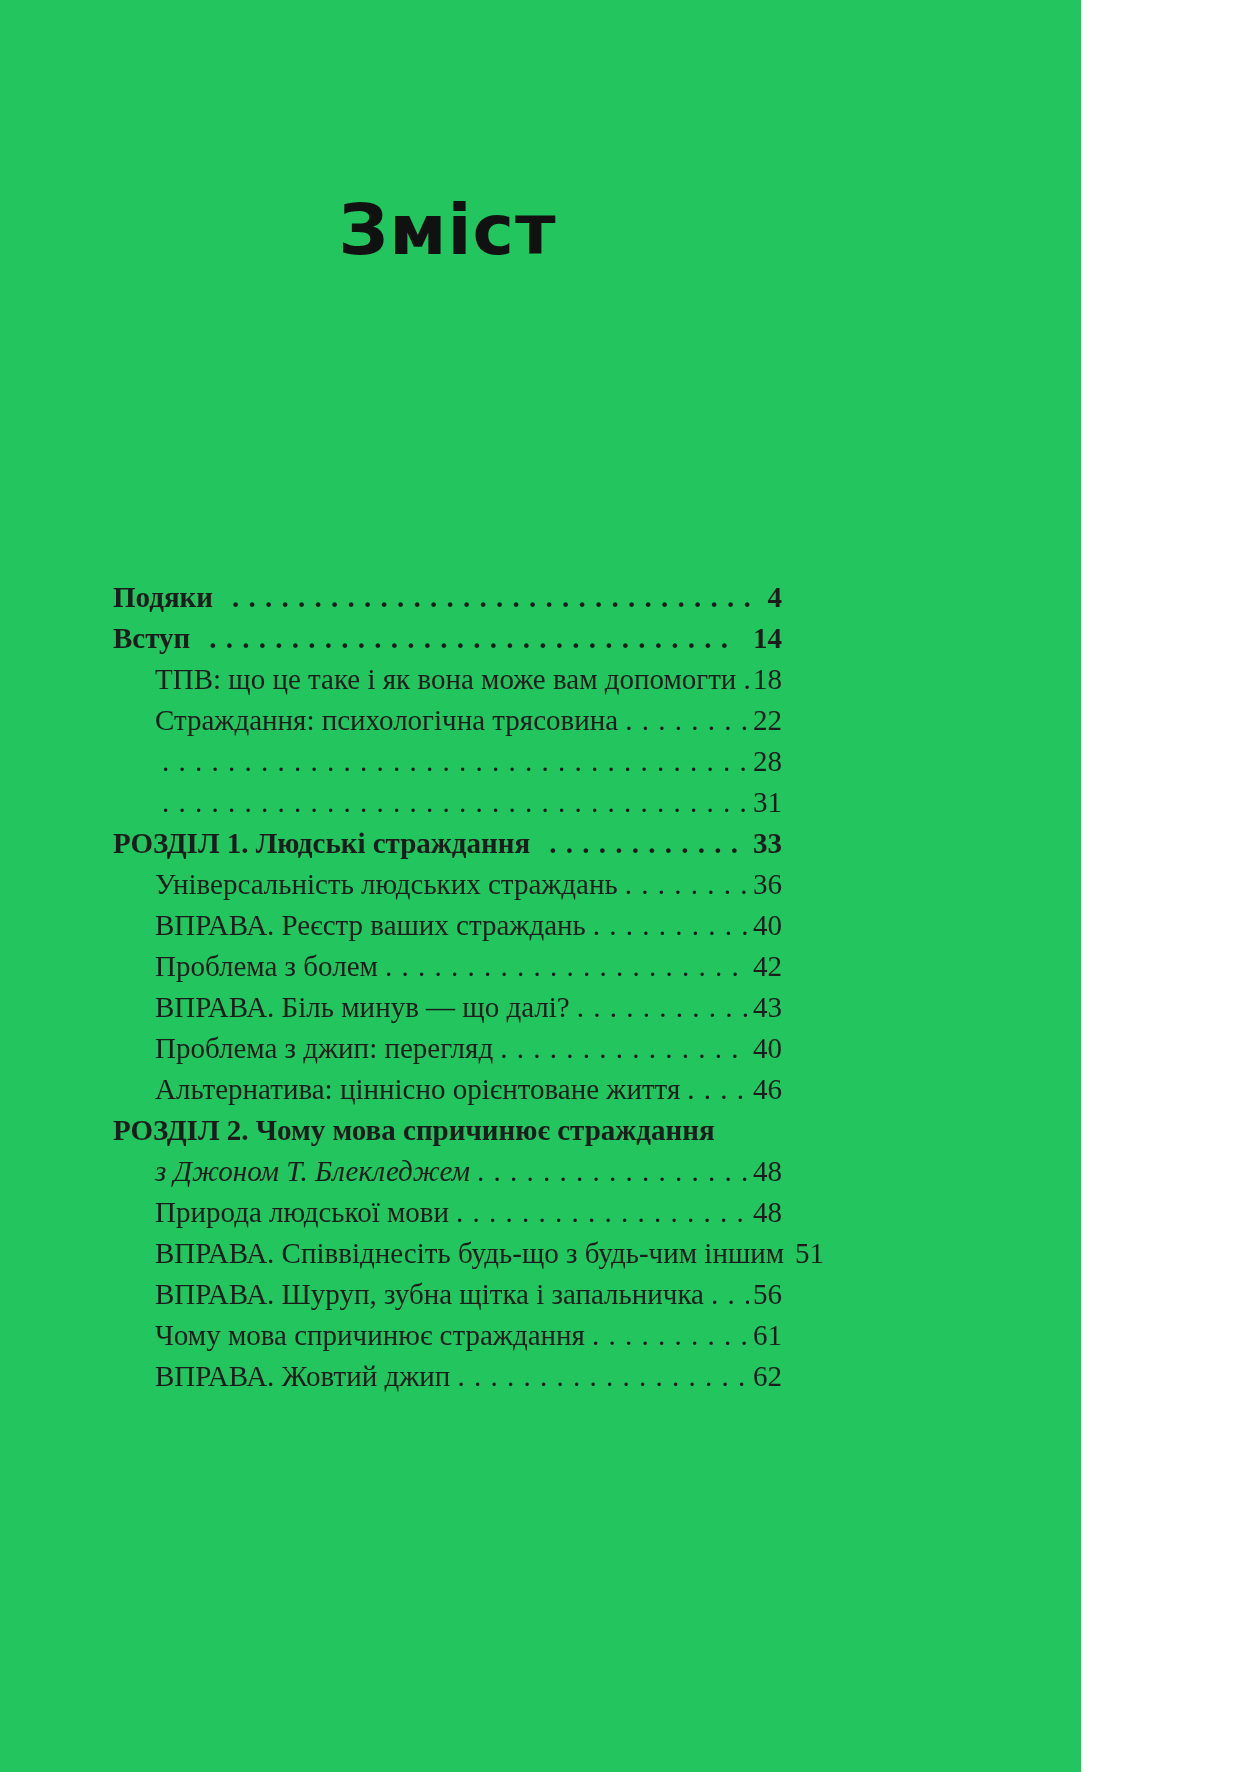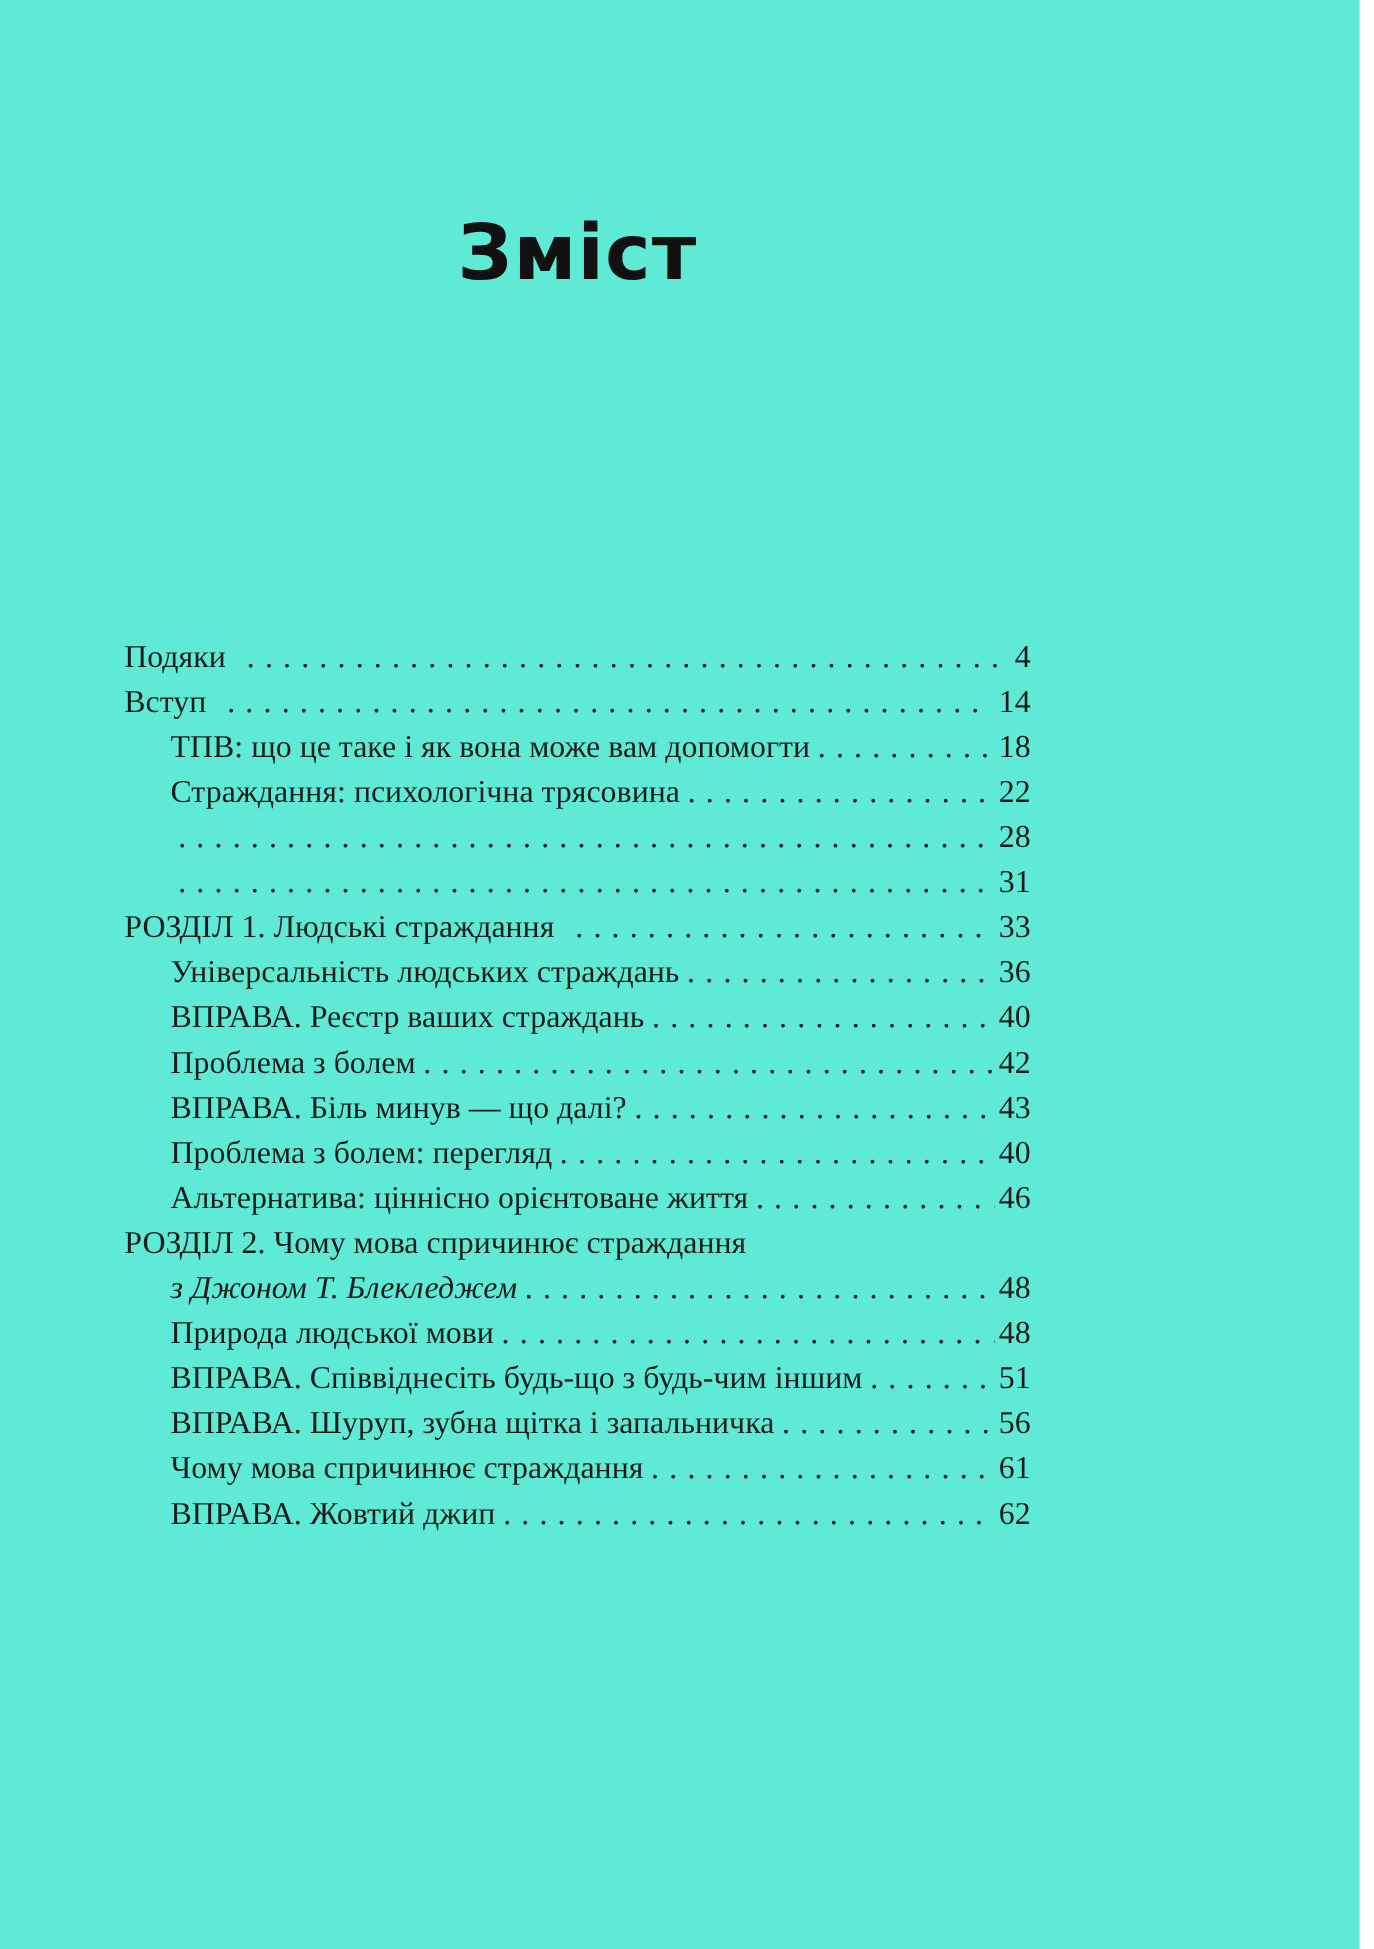--- a/index.html
+++ b/index.html
@@ -6,24 +6,24 @@
   html, body { margin: 0; padding: 0; }
   body {
     width: 1249px;
     height: 1772px;
     background: #ffffff;
     font-family: "Liberation Serif", serif;
     color: #1c1c1c;
     overflow: hidden;
   }
   .page {
-    width: 1236px;
+    width: 1081px;
     height: 1772px;
     padding: 148px 299px 0 113px;
-    background: #5eead4;
+    background: #22c55e;
   }
   .page-title {
     font-family: "DejaVu Sans", "Liberation Sans", sans-serif;
     font-weight: 700;
     font-size: 70px;
     line-height: 1;
     text-align: center;
     letter-spacing: 1px;
     color: #111111;
   }
@@ -32,21 +32,21 @@
     font-size: 29px;
   }
   .toc-section { }
   .toc-section:first-child { margin-top: 0; }
   .toc-entry {
     display: flex;
     align-items: baseline;
     line-height: 41px;
   }
   .toc-entry.indent { padding-left: 42px; }
-  .toc-entry.bold { font-weight: 400; gap: 12px; }
+  .toc-entry.bold { font-weight: 700; gap: 12px; }
   .toc-entry.italic .toc-label { font-style: italic; text-align: right; }
   .toc-label {
     flex: 0 0 auto;
     white-space: nowrap;
   }
   .toc-leader {
     flex: 1 1 auto;
     min-width: 0;
     overflow: hidden;
     white-space: nowrap;
@@ -117,21 +117,21 @@
     <span class="toc-label">Проблема з болем</span>
     <span class="toc-leader"></span>
     <span class="toc-pagenum">42</span>
   </div>
         <div class="toc-entry indent">
     <span class="toc-label">ВПРАВА. Біль минув — що далі?</span>
     <span class="toc-leader"></span>
     <span class="toc-pagenum">43</span>
   </div>
         <div class="toc-entry indent">
-    <span class="toc-label">Проблема з болем: перегляд</span>
+    <span class="toc-label">Проблема з джип: перегляд</span>
     <span class="toc-leader"></span>
     <span class="toc-pagenum">40</span>
   </div>
         <div class="toc-entry indent">
     <span class="toc-label">Альтернатива: ціннісно орієнтоване життя</span>
     <span class="toc-leader"></span>
     <span class="toc-pagenum">46</span>
   </div>
       </div>
       <div class="toc-section">

